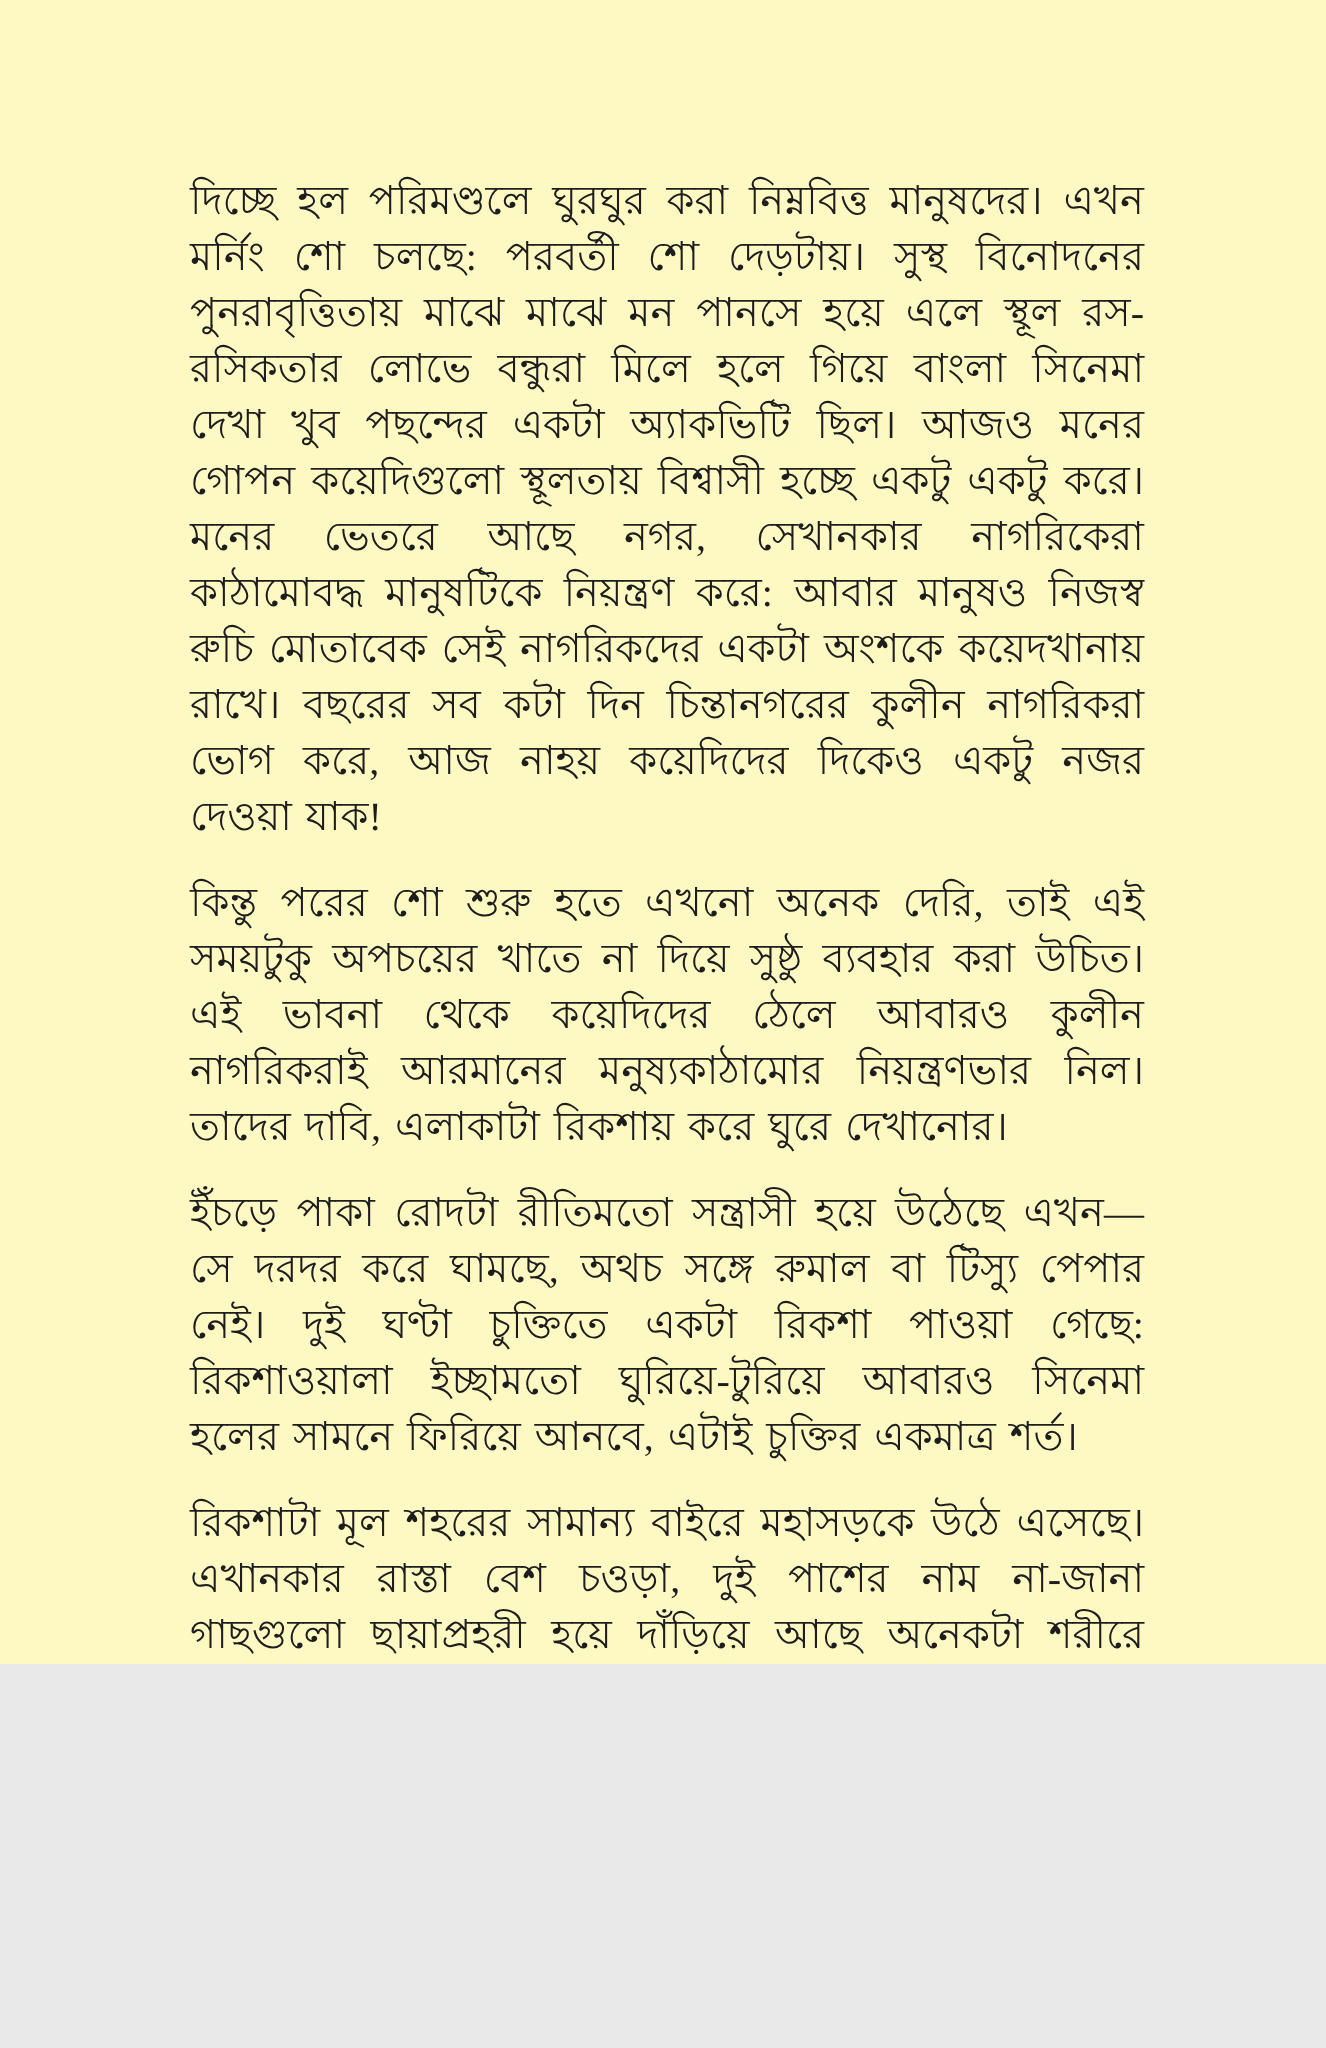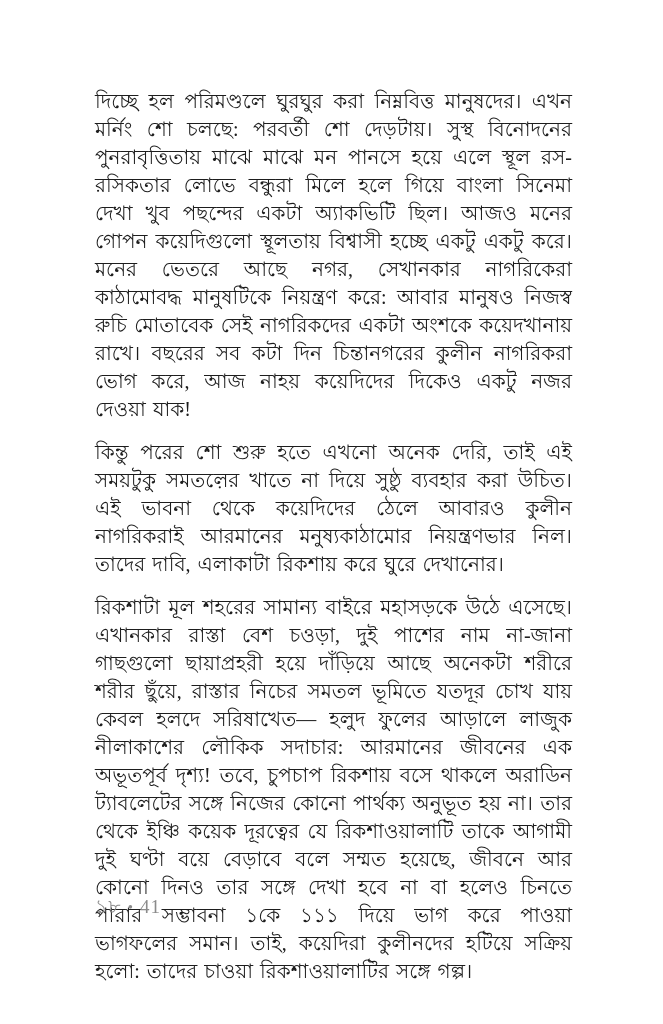--- a/index.html
+++ b/index.html
@@ -1,21 +1,21 @@
 <!DOCTYPE html>
 <html lang="bn"><head>
 <meta charset="utf-8">
 <style>
   * { margin: 0; padding: 0; box-sizing: border-box; }
   html, body { background: #e9e9e9; }
   .page {
     position: relative;
     width: 663px;
-    height: 1024px;
-    background: #ffffff;
+    height: 832px;
+    background: #fef9c3;
     overflow: hidden;
     font-family: "Liberation Serif", "DejaVu Serif", serif;
   }
   .text-block {
     position: absolute;
     left: 95px;
     top: 87px;
     width: 477px;
     color: #1d1d1d;
     font-size: 20px;
@@ -46,21 +46,22 @@
     font-family: "Liberation Serif", "DejaVu Serif", serif;
   }
 </style>
 </head>
 <body>
 
 <div class="page">
 
   <div class="text-block">
     <p class="para">দিচ্ছে হল পরিমণ্ডলে ঘুরঘুর করা নিম্নবিত্ত মানুষদের। এখন মর্নিং শো চলছে: পরবর্তী শো দেড়টায়। সুস্থ বিনোদনের পুনরাবৃত্তিতায় মাঝে মাঝে মন পানসে হয়ে এলে স্থূল রস-রসিকতার লোভে বন্ধুরা মিলে হলে গিয়ে বাংলা সিনেমা দেখা খুব পছন্দের একটা অ্যাকভিটি ছিল। আজও মনের গোপন কয়েদিগুলো স্থূলতায় বিশ্বাসী হচ্ছে একটু একটু করে। মনের ভেতরে আছে নগর, সেখানকার নাগরিকেরা কাঠামোবদ্ধ মানুষটিকে নিয়ন্ত্রণ করে: আবার মানুষও নিজস্ব রুচি মোতাবেক সেই নাগরিকদের একটা অংশকে কয়েদখানায় রাখে। বছরের সব কটা দিন চিন্তানগরের কুলীন নাগরিকরা ভোগ করে, আজ নাহয় কয়েদিদের দিকেও একটু নজর দেওয়া যাক!</p>
-    <p class="para">কিন্তু পরের শো শুরু হতে এখনো অনেক দেরি, তাই এই সময়টুকু সমতল়ের খাতে না দিয়ে সুষ্ঠু ব্যবহার করা উচিত। এই ভাবনা থেকে কয়েদিদের ঠেলে আবারও কুলীন নাগরিকরাই আরমানের মনুষ্যকাঠামোর নিয়ন্ত্রণভার নিল। তাদের দাবি, এলাকাটা রিকশায় করে ঘুরে দেখানোর।</p>
+    <p class="para">কিন্তু পরের শো শুরু হতে এখনো অনেক দেরি, তাই এই সময়টুকু অপচয়ের খাতে না দিয়ে সুষ্ঠু ব্যবহার করা উচিত। এই ভাবনা থেকে কয়েদিদের ঠেলে আবারও কুলীন নাগরিকরাই আরমানের মনুষ্যকাঠামোর নিয়ন্ত্রণভার নিল। তাদের দাবি, এলাকাটা রিকশায় করে ঘুরে দেখানোর।</p>
+    <p class="para">ইঁচড়ে পাকা রোদটা রীতিমতো সন্ত্রাসী হয়ে উঠেছে এখন— সে দরদর করে ঘামছে, অথচ সঙ্গে রুমাল বা টিস্যু পেপার নেই। দুই ঘণ্টা চুক্তিতে একটা রিকশা পাওয়া গেছে: রিকশাওয়ালা ইচ্ছামতো ঘুরিয়ে-টুরিয়ে আবারও সিনেমা হলের সামনে ফিরিয়ে আনবে, এটাই চুক্তির একমাত্র শর্ত।</p>
     <p class="para">রিকশাটা মূল শহরের সামান্য বাইরে মহাসড়কে উঠে এসেছে। এখানকার রাস্তা বেশ চওড়া, দুই পাশের নাম না-জানা গাছগুলো ছায়াপ্রহরী হয়ে দাঁড়িয়ে আছে অনেকটা শরীরে শরীর ছুঁয়ে, রাস্তার নিচের সমতল ভূমিতে যতদূর চোখ যায় কেবল হলদে সরিষাখেত— হলুদ ফুলের আড়ালে লাজুক নীলাকাশের লৌকিক সদাচার: আরমানের জীবনের এক অভূতপূর্ব দৃশ্য! তবে, চুপচাপ রিকশায় বসে থাকলে অরাডিন ট্যাবলেটের সঙ্গে নিজের কোনো পার্থক্য অনুভূত হয় না। তার থেকে ইঞ্চি কয়েক দূরত্বের যে রিকশাওয়ালাটি তাকে আগামী দুই ঘণ্টা বয়ে বেড়াবে বলে সম্মত হয়েছে, জীবনে আর কোনো দিনও তার সঙ্গে দেখা হবে না বা হলেও চিনতে পারার সম্ভাবনা ১কে ১১১ দিয়ে ভাগ করে পাওয়া ভাগফলের সমান। তাই, কয়েদিরা কুলীনদের হটিয়ে সক্রিয় হলো: তাদের চাওয়া রিকশাওয়ালাটির সঙ্গে গল্প।</p>
 
   </div>
 
   <div class="page-footer">
     <span>১৮</span><span class="bullet">•</span><span class="latin-num">41</span>
   </div>
 
 </div>
 

